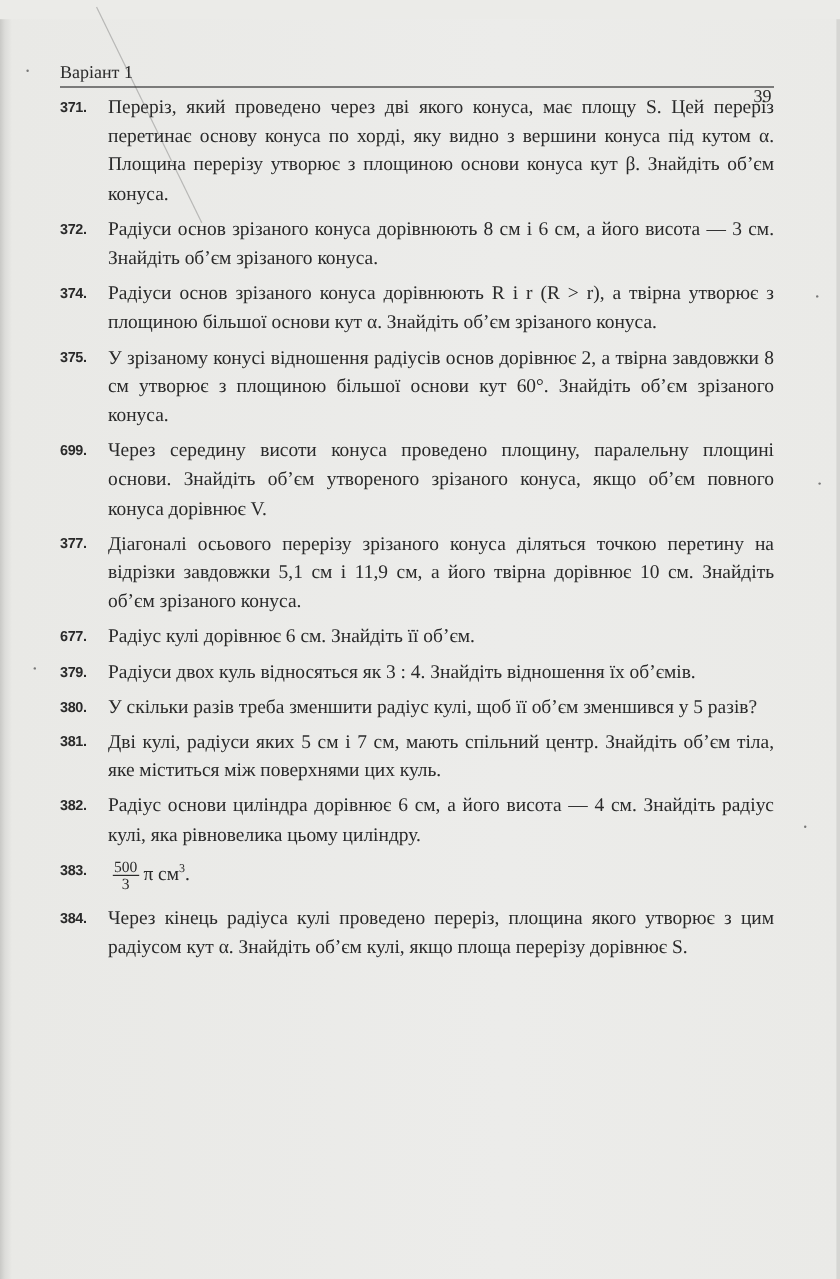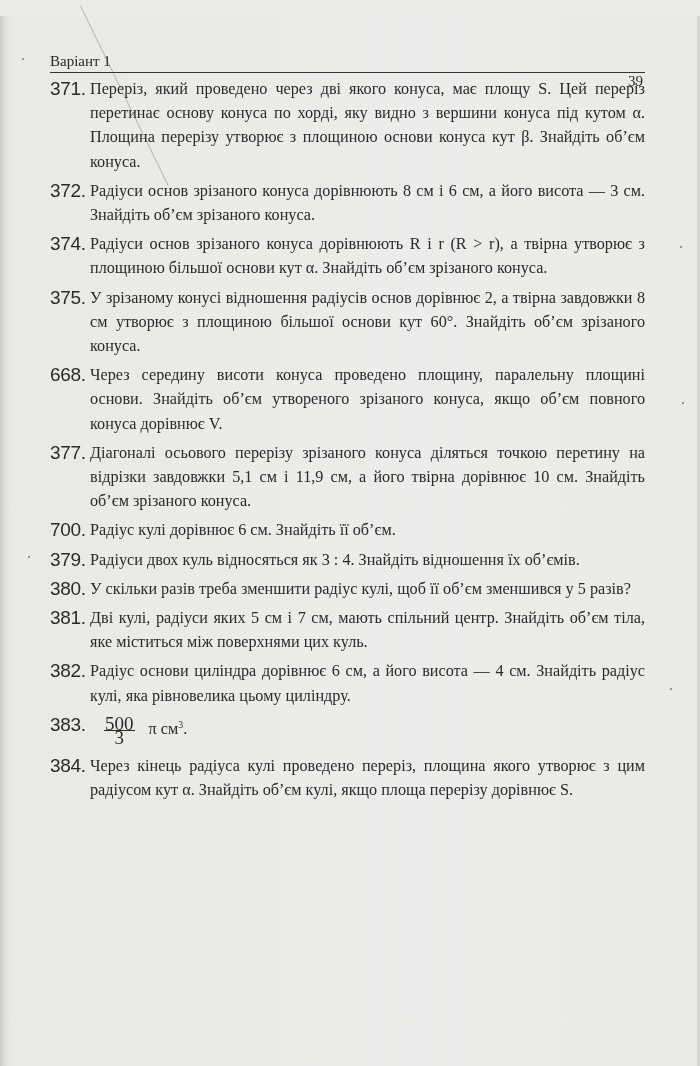--- a/index.html
+++ b/index.html
@@ -56,42 +56,42 @@
     }
     .problem {
       position: relative;
       padding-left: 40px;
       text-align: justify;
       margin-bottom: 5px;
     }
     .problem .num {
       position: absolute;
       left: 0; top: 0;
-      font-weight: normal;
+      font-weight: bold;
       font-family: "Liberation Sans", "DejaVu Sans", sans-serif;
-      font-size: 19px;
+      font-size: 12px;
       letter-spacing: -0.3px;
     }
     .problem .text {
       display: block;
     }
     .section-title {
       text-align: center;
       font-weight: bold;
       font-size: 16.5px;
       margin: 4px 0 6px 0;
       padding-left: 20px;
     }
     .frac {
       display: inline-block;
       vertical-align: middle;
       text-align: center;
-      font-size: 19px;
+      font-size: 13px;
       line-height: 13px;
-      margin: 0 14px;
+      margin: 0 4px;
     }
     .frac .n { display: block; border-bottom: 1px solid #2a2a2a; padding: 0 1px; }
     .frac .d { display: block; }
     sup { font-size: 10px; }
     .speck {
       position: absolute;
       width: 2px; height: 2px;
       background: #777;
       border-radius: 50%;
     }
@@ -132,32 +132,32 @@
       <span class="num">374.</span>
       <span class="text">Радіуси основ зрізаного конуса дорівнюють R і r (R &gt; r), а твірна утворює з площиною більшої основи кут α. Знайдіть об’єм зрізаного конуса.</span>
     </div>
 
     <div class="problem">
       <span class="num">375.</span>
       <span class="text">У зрізаному конусі відношення радіусів основ дорівнює 2, а твірна завдовжки 8 см утворює з площиною більшої основи кут 60°. Знайдіть об’єм зрізаного конуса.</span>
     </div>
 
     <div class="problem">
-      <span class="num">668.</span>
+      <span class="num">699.</span>
       <span class="text">Через середину висоти конуса проведено площину, паралельну площині основи. Знайдіть об’єм утвореного зрізаного конуса, якщо об’єм повного конуса дорівнює V.</span>
     </div>
 
     <div class="problem">
       <span class="num">377.</span>
       <span class="text">Діагоналі осьового перерізу зрізаного конуса діляться точкою перетину на відрізки завдовжки 5,1 см і 11,9 см, а його твірна дорівнює 10 см. Знайдіть об’єм зрізаного конуса.</span>
     </div>
 
 
     <div class="problem">
-      <span class="num">700.</span>
+      <span class="num">677.</span>
       <span class="text">Радіус кулі дорівнює 6 см. Знайдіть її об’єм.</span>
     </div>
 
     <div class="problem">
       <span class="num">379.</span>
       <span class="text">Радіуси двох куль відносяться як 3 : 4. Знайдіть відношення їх об’ємів.</span>
     </div>
 
     <div class="problem">
       <span class="num">380.</span>

